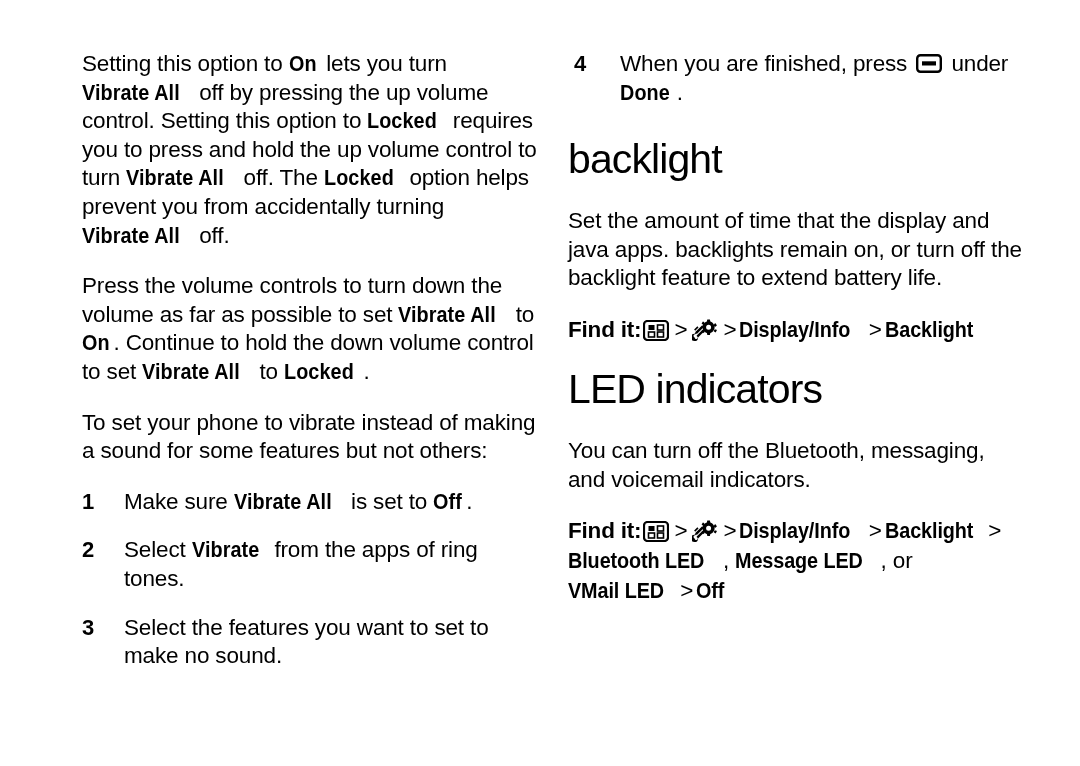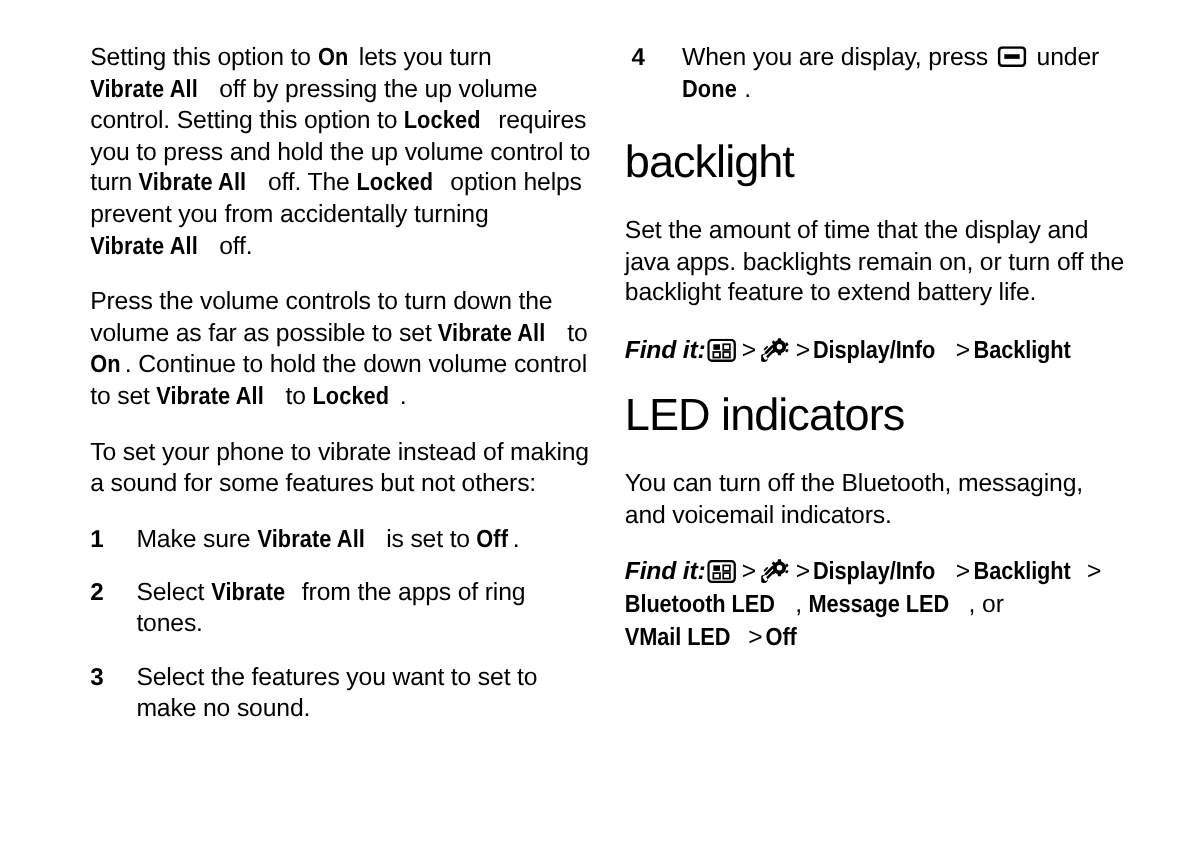--- a/index.html
+++ b/index.html
@@ -16,21 +16,21 @@
     overflow: hidden;
   }
 
   .page {
     position: absolute;
     inset: 0;
   }
 
   .col {
     position: absolute;
-    top: 38px;
+    top: 50px;
   }
   .col-left  { left: 82px;  width: 455px; }
   .col-right { left: 568px; width: 455px; }
 
   
   p.body {
     margin: 0 0 22px 0;
     font-size: 22.5px;
     line-height: 28.6px;
     font-weight: 400;
@@ -64,21 +64,20 @@
     font-size: 22.5px;
     line-height: 30px;
     margin: 0 0 22px 0;
     font-weight: 700;
     letter-spacing: -0.1px;
   }
   .findit-label {
     font-weight: 700;
     font-family: "Liberation Sans", sans-serif;
     letter-spacing: -0.2px;
-    font-style: italic;
   }
   .findit-path {
     font-weight: 700;
     font-family: "Liberation Sans Narrow", "Liberation Sans", sans-serif;
     display: inline-block;
     transform: scaleX(0.88);
     transform-origin: left center;
   }
   .chev {
     font-weight: 400;
@@ -193,21 +192,21 @@
       </li>
       <li>
         <span class="num">3</span><span>Select the features you want to set to make no sound.</span>
       </li>
     </ol>
   </div>
 
   <div class="col col-right">
 
     <div class="step-single">
-      <span class="num">4</span><span>When you are display, press </span><span class="icon icon-softkey">
+      <span class="num">4</span><span>When you are finished, press </span><span class="icon icon-softkey">
         <svg viewBox="0 0 26 19" xmlns="http://www.w3.org/2000/svg">
           <rect x="1.2" y="1.2" width="23.6" height="16.6" rx="3.2" ry="3.2" fill="#fff" stroke="#000" stroke-width="2.4"></rect>
           <rect x="6" y="7.3" width="14" height="4.2" fill="#000"></rect>
         </svg></span><span> under </span><span class="term">Done</span><span>.</span>
     </div>
 
     <h2 class="section">backlight</h2>
 
     <p class="body">Set the amount of time that the display and java apps. backlights remain on, or turn off the backlight feature to extend battery life.</p>
 

